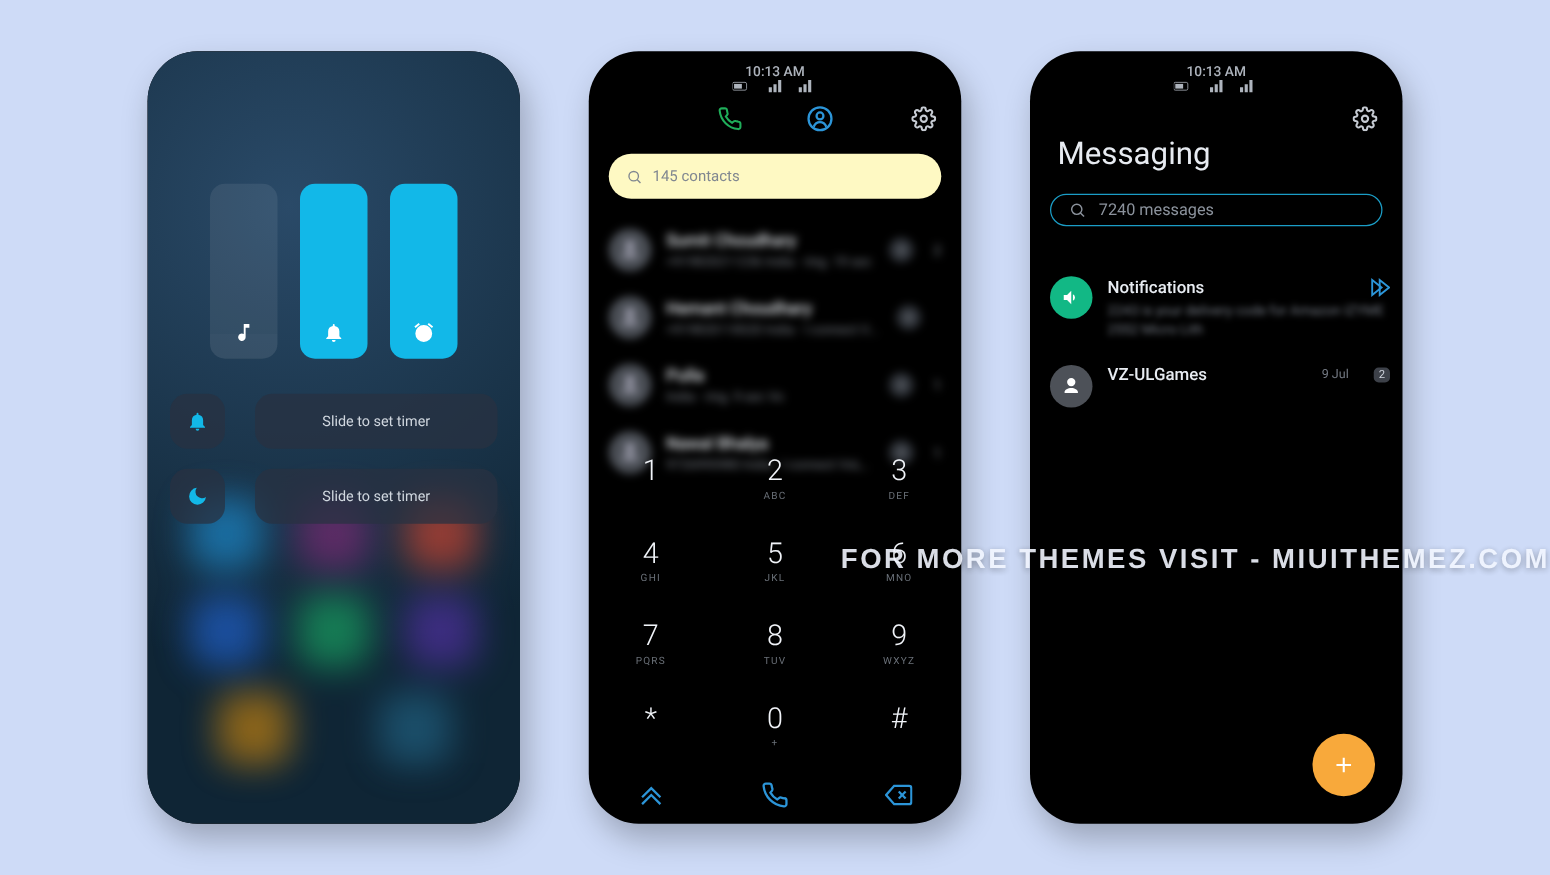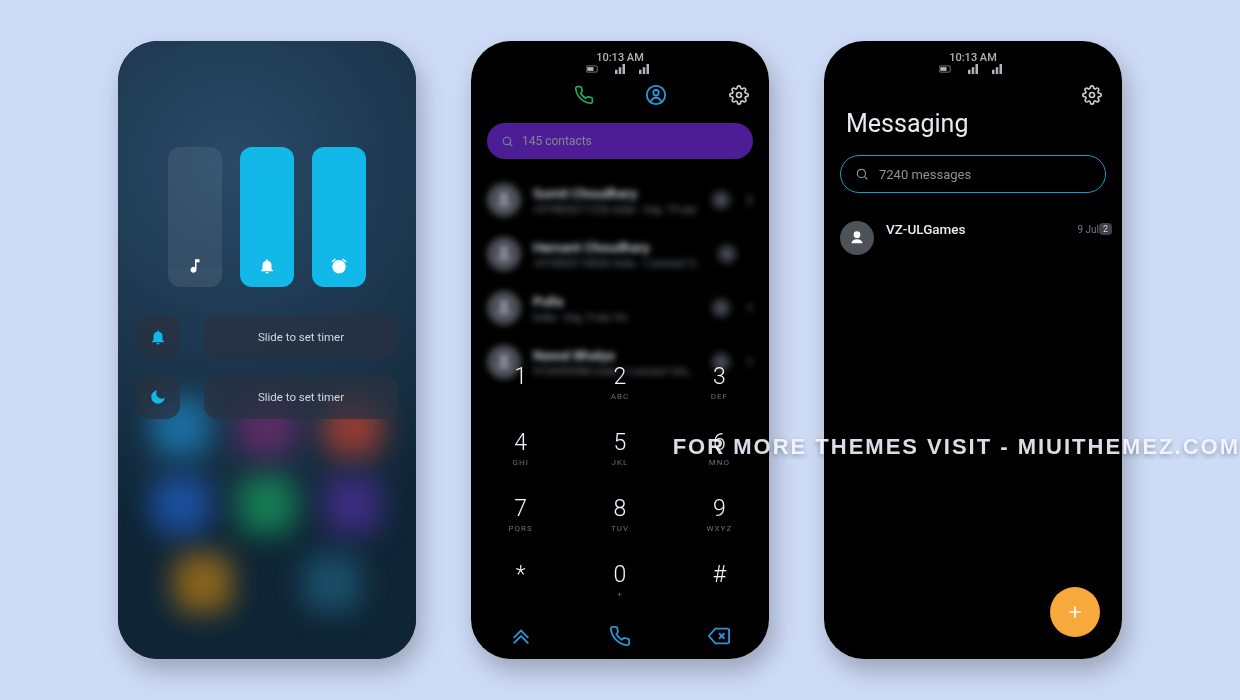--- a/index.html
+++ b/index.html
@@ -85,21 +85,21 @@
 
   
   .p2-tabs {
     position:absolute; top:40px; left:0; right:0;
     display:flex; justify-content:center; gap:44px; align-items:center;
   }
   .p2-tabs .tab { width:28px; height:28px; display:flex; align-items:center; justify-content:center; }
   .p2-gear { position:absolute; right:20px; top:44px; width:20px; height:20px; }
   .search-pill {
     position:absolute; top:82px; left:16px; right:16px; height:36px;
-    background:#4c1d95; border-radius:20px;
+    background:#fef9c3; border-radius:20px;
     display:flex; align-items:center; padding:12px 14px; gap:8px;
     color:#808790; font-size:12px;
   }
   .contacts { position:absolute; top:132px; left:16px; right:16px; }
   .contact {
     display:flex; align-items:center; gap:12px; padding:10px 0;
     filter: blur(3.2px);
   }
   .avatar {
     width:34px; height:34px; border-radius:50%;
@@ -128,39 +128,39 @@
   }
   .dial-actions svg { width:22px; height:22px; }
 
   
   .p3-title {
     position:absolute; top:68px; left:22px;
     color:#e7ebf1; font-size:25px; font-weight:400;
   }
   .p3-gear { position:absolute; right:20px; top:44px; width:20px; height:20px; }
   .p3-search {
-    position:absolute; top:114px; left:16px; right:16px; height:38px;
+    position:absolute; top:114px; left:16px; right:16px; height:26px;
     border:1.5px solid #1b9dc6; border-radius:20px;
     display:flex; align-items:center; padding:0 14px; gap:10px;
     color:#8b929c; font-size:13px;
   }
   .p3-list { position:absolute; top:170px; left:16px; right:10px; }
   .p3-item { display:flex; gap:12px; padding:10px 0; align-items:flex-start; }
   .p3-item .bubble {
     width:34px; height:34px; border-radius:50%;
     background:#12b885; display:flex; align-items:center; justify-content:center;
     flex-shrink:0;
   }
   .p3-item .bubble.gray { background:#4d5158; }
   .p3-item .bubble svg { width:16px; height:16px; fill:#fff; }
   .p3-item .content { flex:1; min-width:0; }
   .p3-item .ttl { color:#e8ecf2; font-size:13.5px; font-weight:500; }
   .p3-item .sub { color:#747a84; font-size:11px; margin-top:3px; line-height:1.35; }
   .p3-item .blurred { filter: blur(2.5px); }
-  .p3-item .meta { text-align:right; color:#747a84; font-size:10px; display:flex; gap:0; align-items:center; }
+  .p3-item .meta { text-align:right; color:#747a84; font-size:10px; display:flex; gap:20px; align-items:center; }
   .p3-item .badge { background:#3d4149; color:#cfd4dc; font-size:9px; padding:1px 4px; border-radius:4px; }
   .p3-arrow { width:18px; height:18px; flex-shrink:0; }
   .fab {
     position:absolute; bottom:22px; right:22px;
     width:50px; height:50px; border-radius:50%;
     background:#f8a93b; display:flex; align-items:center; justify-content:center;
     box-shadow: 0 4px 12px rgba(0,0,0,0.4);
   }
   .fab svg{width:20px;height:20px;stroke:#fff;stroke-width:2;}
 
@@ -436,20 +436,37 @@
   <div class="p3-search">
     <svg width="14" height="14" viewBox="0 0 24 24" fill="none" stroke="#8b929c" stroke-width="2">
         <circle cx="11" cy="11" r="7"></circle>
         <path d="M21 21l-5-5"></path>
       </svg>
     <span>7240 messages</span>
   </div>
 
   <div class="p3-list" id="msg-list">
       <div class="p3-item">
+    <div class="bubble">
+          <svg viewBox="0 0 24 24">
+            <path d="M3 9v6h4l5 5V4L7 9H3zm13.5 3a4.5 4.5 0 0 0-2.5-4v8a4.5 4.5 0 0 0 2.5-4z"></path>
+          </svg>
+        </div>
+    <div class="content">
+      <div style="display:flex;justify-content:space-between;align-items:center">
+        <div class="ttl">Notifications</div>
+        <svg class="p3-arrow" viewBox="0 0 24 24" fill="none" stroke="#2c95d8" stroke-width="2">
+              <polygon points="5 4 15 12 5 20 5 4"></polygon>
+              <polygon points="13 4 23 12 13 20 13 4"></polygon>
+            </svg>
+      </div>
+      <div class="sub blurred">2243 is your delivery code for Amazon IZYME 2552 Micro Lith</div>
+    </div>
+      </div>
+      <div class="p3-item">
     <div class="bubble gray">
           <svg viewBox="0 0 24 24">
             <path d="M12 12a5 5 0 1 0-5-5 5 5 0 0 0 5 5zm0 2c-4 0-8 2-8 5v1h16v-1c0-3-4-5-8-5z"></path>
           </svg>
         </div>
     <div class="content">
       <div style="display:flex;justify-content:space-between;align-items:center">
         <div class="ttl">VZ-ULGames</div>
         <div class="meta">
               <span>9 Jul</span>

